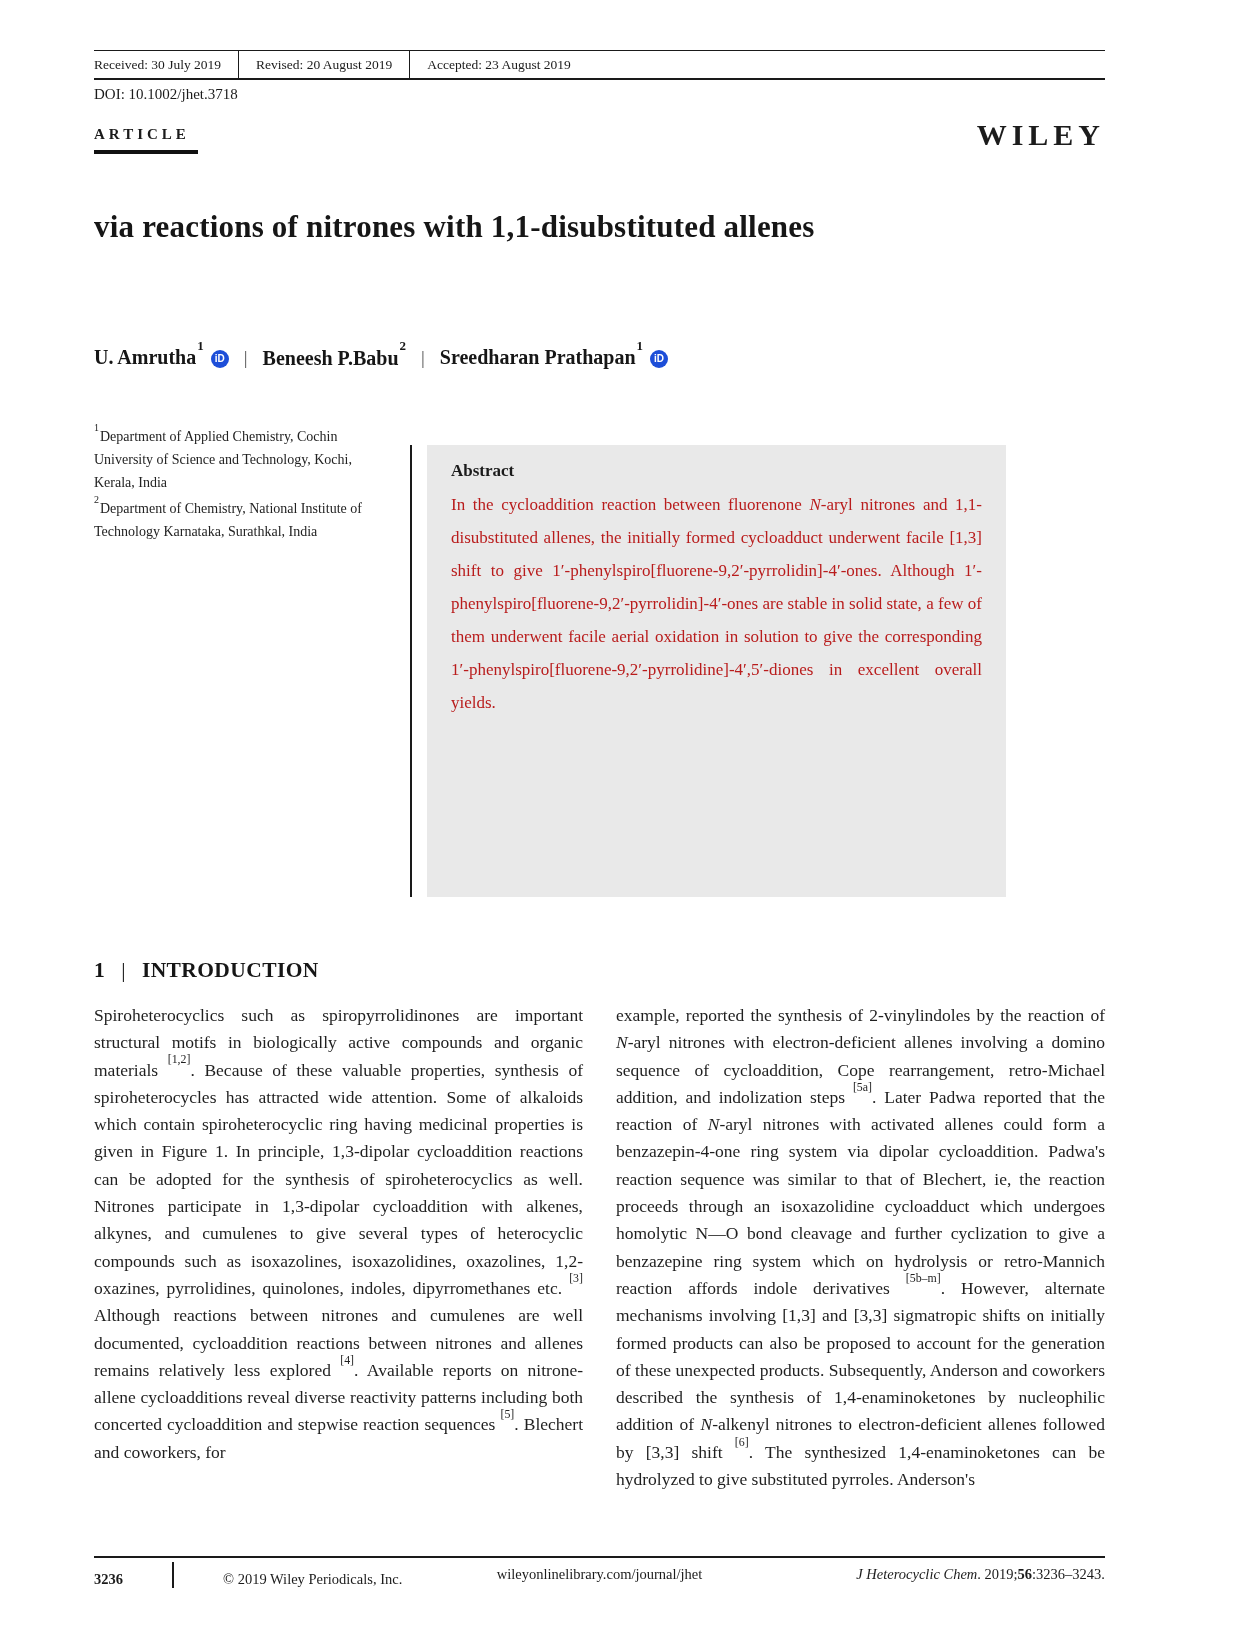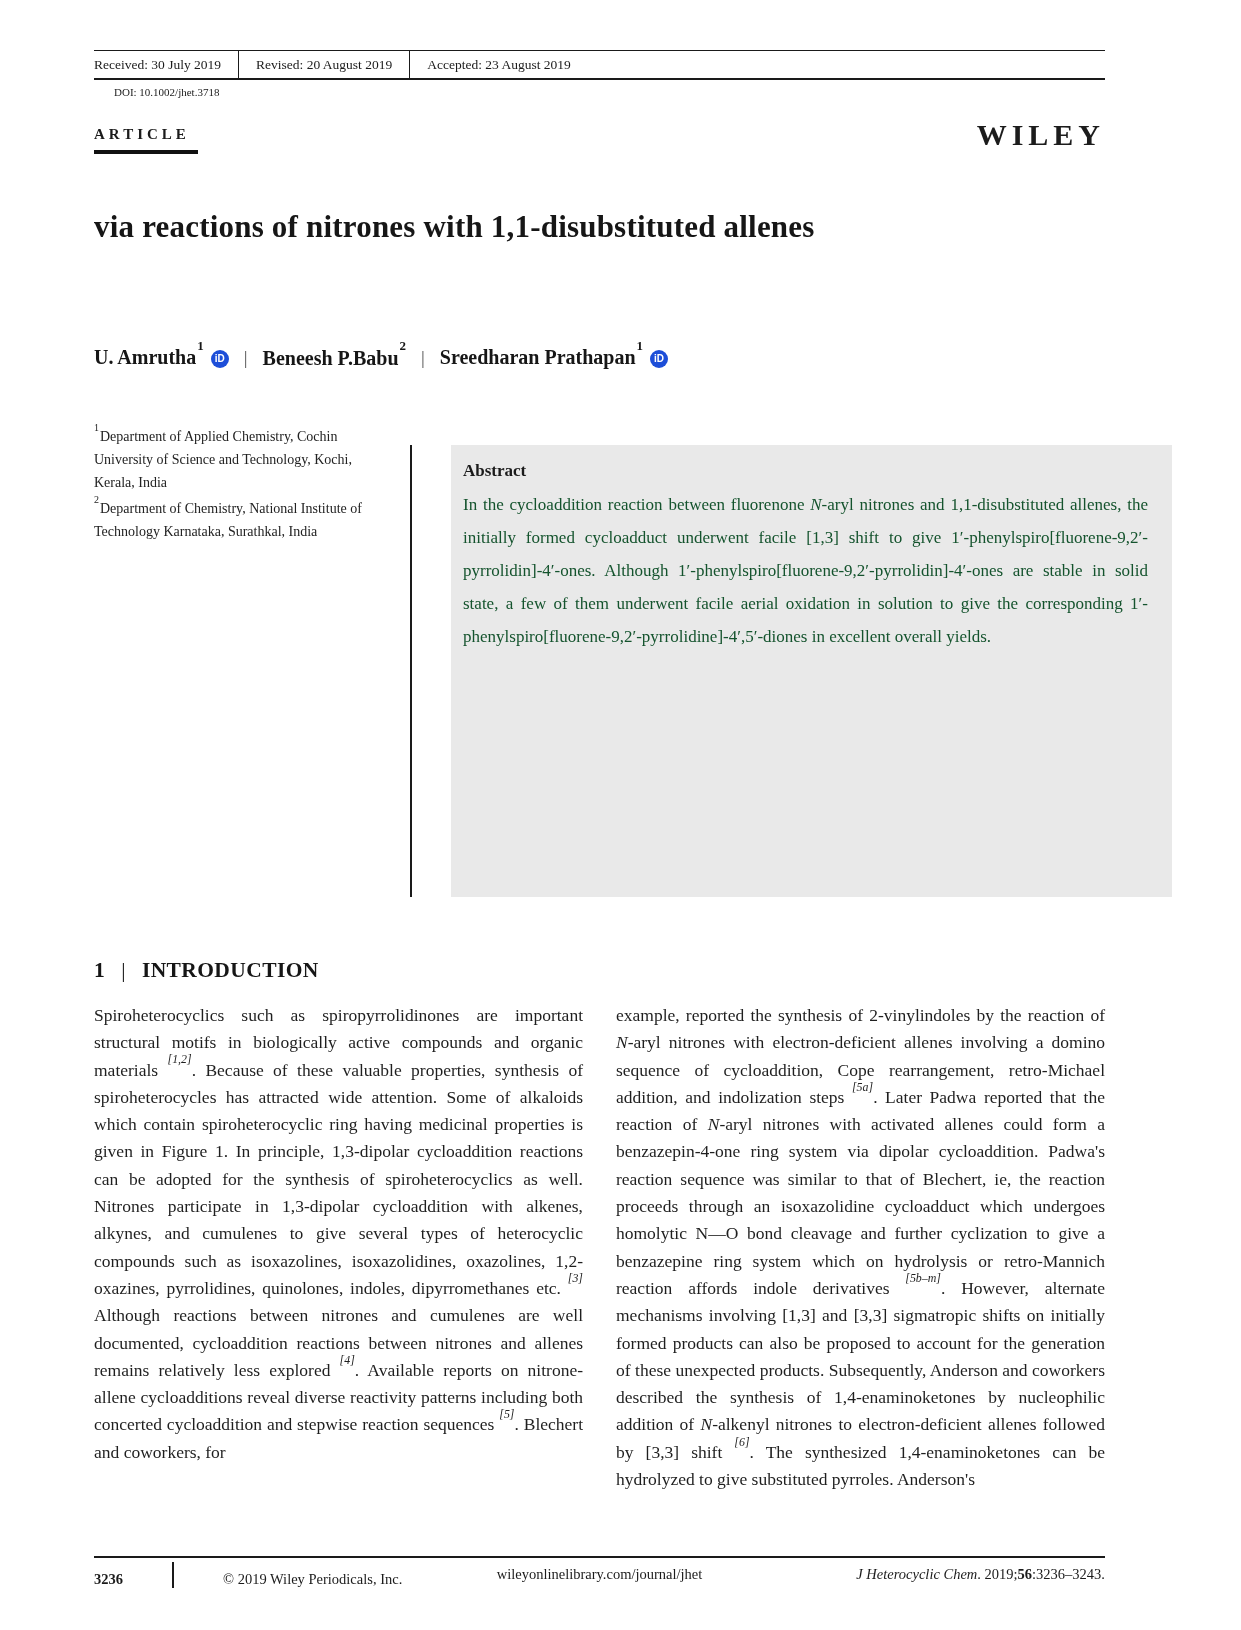--- a/index.html
+++ b/index.html
@@ -9,21 +9,21 @@
   }
   .rule { position:absolute; background:#1a1a1a; }
   .top-rule   { left:94px; top:50px;  width:1011px; height:1px; }
   .mid-rule   { left:94px; top:78px;  width:1011px; height:2px; }
   .foot-rule  { left:94px; top:1556px;width:1011px; height:2px; }
 
   .dates-row { position:absolute; left:94px; top:51px; width:1011px; height:27px;
     display:flex; align-items:center; font-size:13.5px; }
   .vsep { width:1px; align-self:stretch; background:#1a1a1a; margin:0 17px; }
 
-  .doi { position:absolute; left:94px; top:86px; font-size:11px;margin-left:20px; }
+  .doi { position:absolute; left:94px; top:86px; font-size:15px; }
 
   .article-type { position:absolute; left:94px; top:126px; font-size:15px; font-weight:700;
     letter-spacing:4px; }
   .article-underline { margin-top:7px; width:104px; height:4px; background:#111; }
 
   .wiley { position:absolute; right:136px; top:118px; font-size:30px; font-weight:600;
     letter-spacing:5px; color:#1c1c1c; }
 
   .title { position:absolute; left:94px; top:202px; width:1050px; margin:0;
     font-size:31px; line-height:50px; font-weight:700; color:#161616; letter-spacing:0.2px; }
@@ -40,32 +40,32 @@
 
   .info { position:absolute; left:94px; top:425px; width:302px; font-size:14px;
     line-height:23px; color:#222; }
   .aff { margin-bottom:3px; }
   .aff sup, .info sup { font-size:10px; line-height:0; position:relative; top:-0.45em; margin-right:1px; }
   .info-block { margin-top:30px; }
   .info-head { font-weight:700; }
 
   .vrule { position:absolute; left:410px; top:445px; width:2px; height:452px; background:#1a1a1a; }
 
-  .abstract { position:absolute; left:427px; top:445px; width:721px; height:452px;
-    background:#e9e9e9; box-sizing:border-box; padding:16px 24px 0 12px;margin-left:24px; }
+  .abstract { position:absolute; left:427px; top:445px; width:579px; height:452px;
+    background:#e9e9e9; box-sizing:border-box; padding:16px 24px 0 24px; }
   .abs-head { font-size:17px; font-weight:700; margin-bottom:7px; }
-  .abs-body { font-size:17px; line-height:33px; text-align:justify; color:#14532d; }
+  .abs-body { font-size:17px; line-height:33px; text-align:justify; color:#b91c1c; }
 
   .section { position:absolute; left:94px; top:958px; margin:0; font-size:21.5px;
     font-weight:700; color:#161616; letter-spacing:0.4px; }
   .sec-sep { margin:0 16px; font-weight:400; }
 
   .cols { position:absolute; left:94px; top:1002px; width:1011px; display:flex; gap:33px; }
   .col { flex:1 1 0; font-size:17.5px; line-height:27.3px; text-align:justify; color:#1f1f1f; }
-  .col sup, .abs-body sup { font-size:68%; line-height:0; position:relative; top:-0.45em;font-style:italic; }
+  .col sup, .abs-body sup { font-size:68%; line-height:0; position:relative; top:-0.45em; }
   i { font-style:italic; }
 
   .foot-row { position:absolute; left:94px; top:1562px; width:1011px; height:30px;
     font-size:14.5px; color:#1b1b1b; }
   .foot-left { position:absolute; left:0; top:4px; display:flex; align-items:center;gap:36px; }
   .page-num { font-weight:700; }
   .foot-bar { display:inline-block; width:2px; height:26px; background:#1a1a1a;
     margin:0 13px; position:relative; top:-4px; }
   .foot-center { position:absolute; left:50%; transform:translateX(-50%); top:4px; }
   .foot-right { position:absolute; right:0; top:4px; }

